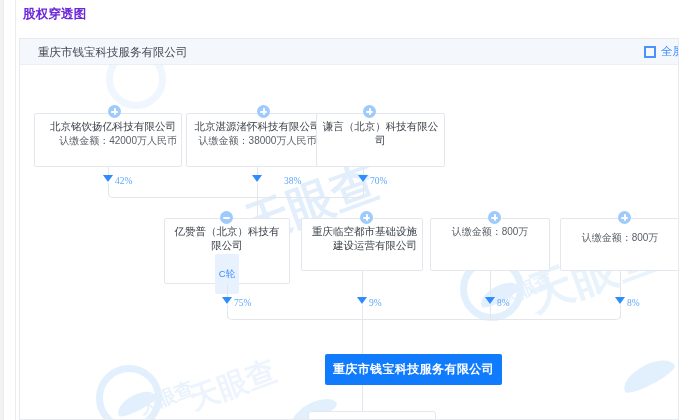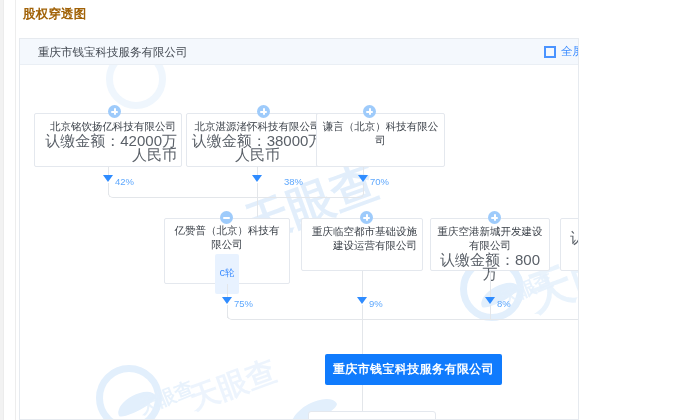--- a/index.html
+++ b/index.html
@@ -29,30 +29,30 @@
     width: 1px; height: 420px;
     background: #ededed;
   }
 
   .page-title {
     position: absolute;
     left: 23px;
     top: 6px;
     font-size: 12.5px;
     font-weight: bold;
-    color: #a16207;
+    color: #6d28d9;
     letter-spacing: 0.2px;
   }
 
   
   .chart-card {
     position: absolute;
     left: 19px;
     top: 38px;
-    width: 560px;
+    width: 660px;
     height: 382px;
     border: 1px solid #e6eaef;
     border-top: 1px solid #e6eaef;
     background: #ffffff;
     box-sizing: border-box;
     overflow: hidden;
   }
   .card-header {
     position: relative;
     height: 26px;
@@ -142,21 +142,21 @@
     color: #3d434b;
     padding-top: 5px;
   }
   .node-name {
     font-size: 10.5px;
     line-height: 14px;
     color: #3d434b;
     padding: 0 5px;
   }
   .node-amount {
-    font-size: 15px;
+    font-size: 10px;
     line-height: 14px;
     color: #5a6068;
     padding: 0 4px;
     margin-top: 1px;
   }
   .node-round {
     display: inline-block;
     font-size: 9.5px;
     line-height: 12px;
     color: #3a8bff;
@@ -242,20 +242,21 @@
     width: 0; height: 0;
     border-left: 5px solid transparent;
     border-right: 5px solid transparent;
     border-top: 7px solid #2f8cff;
   }
   .pct {
     position: absolute;
     font-size: 9.5px;
     color: #5fa8fd;
     white-space: nowrap;
+    font-family: Liberation Serif, serif;
   }
 </style>
 </head>
 <body>
 
 <div class="page-gutter"></div>
 <div class="page-gutter2"></div>
 
 <div class="page-title">股权穿透图</div>
 
@@ -322,33 +323,32 @@
 
     <div class="line-v" style="left:88px; top:118px; height:12px;"></div>
     <div class="corner bl" style="left:88px; top:124px; width:8px; height:8px;"></div>
     <div class="line-v" style="left:237px; top:118px; height:14px;"></div>
     <div class="line-v" style="left:343px; top:118px; height:12px;"></div>
     <div class="corner br" style="left:335px; top:124px; width:8px; height:8px;"></div>
     <div class="line-h" style="left:96px; top:132px; width:239px;"></div>
     <div class="line-v" style="left:237px; top:132px; height:20px;"></div>
 
     <div class="toggle" style="left:200px; top:146px;"></div>
-    <div class="node" style="left:144px; top:153px; width:126px; height:66px;font-family:Liberation Mono, monospace;">
+    <div class="node" style="left:144px; top:153px; width:126px; height:66px;">
       <div class="node-name">亿赞普（北京）科技有限公司</div>
       <div class="node-round">C轮</div>
     </div>
 
     <div class="toggle plus" style="left:340px; top:146px;"></div>
     <div class="node" style="left:281px; top:153px; width:122px; height:53px;text-align:right;">
       <div class="node-name">重庆临空都市基础设施建设运营有限公司</div>
     </div>
 
     <div class="toggle plus" style="left:468px; top:146px;"></div>
     <div class="node" style="left:410px; top:153px; width:120px; height:53px;">
-      <div class="node-name">重庆空港新城开发建设有限公司</div>
       <div class="node-amount">认缴金额：800万</div>
     </div>
 
     <div class="toggle plus" style="left:598px; top:146px;"></div>
     <div class="node" style="left:540px; top:153px; width:120px; height:53px; padding-top:11px;">
       <div class="node-amount">认缴金额：800万</div>
     </div>
 
     <div class="line-v" style="left:207px; top:219px; height:13px;"></div>
     <div class="arrow" style="left:202px; top:232px;"></div>

